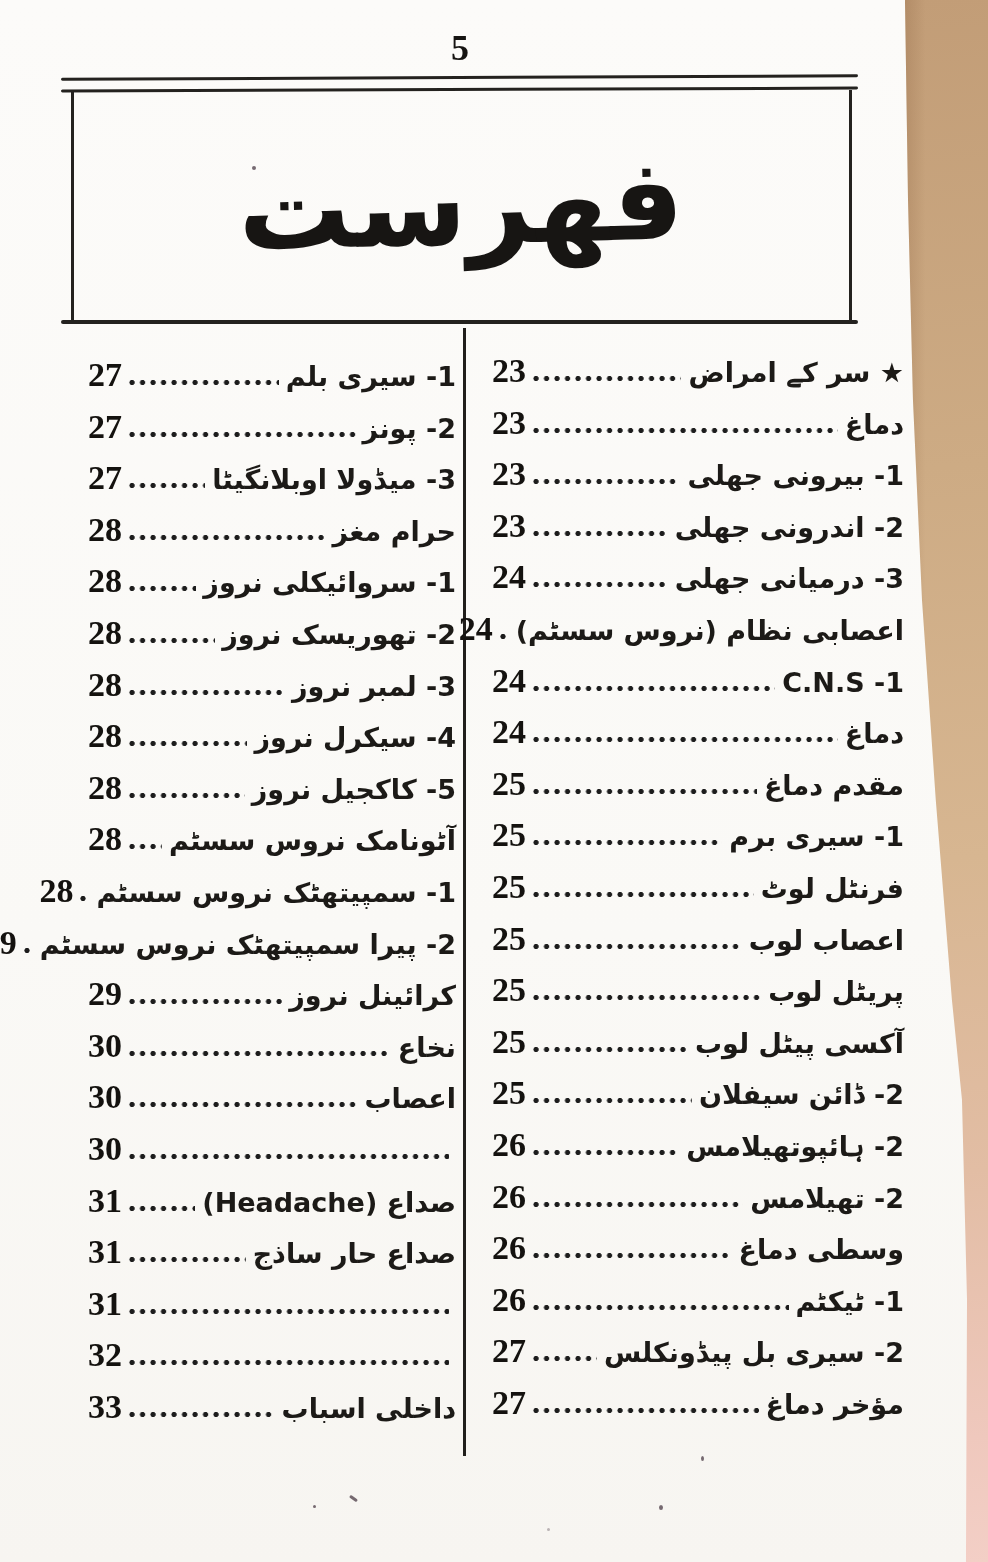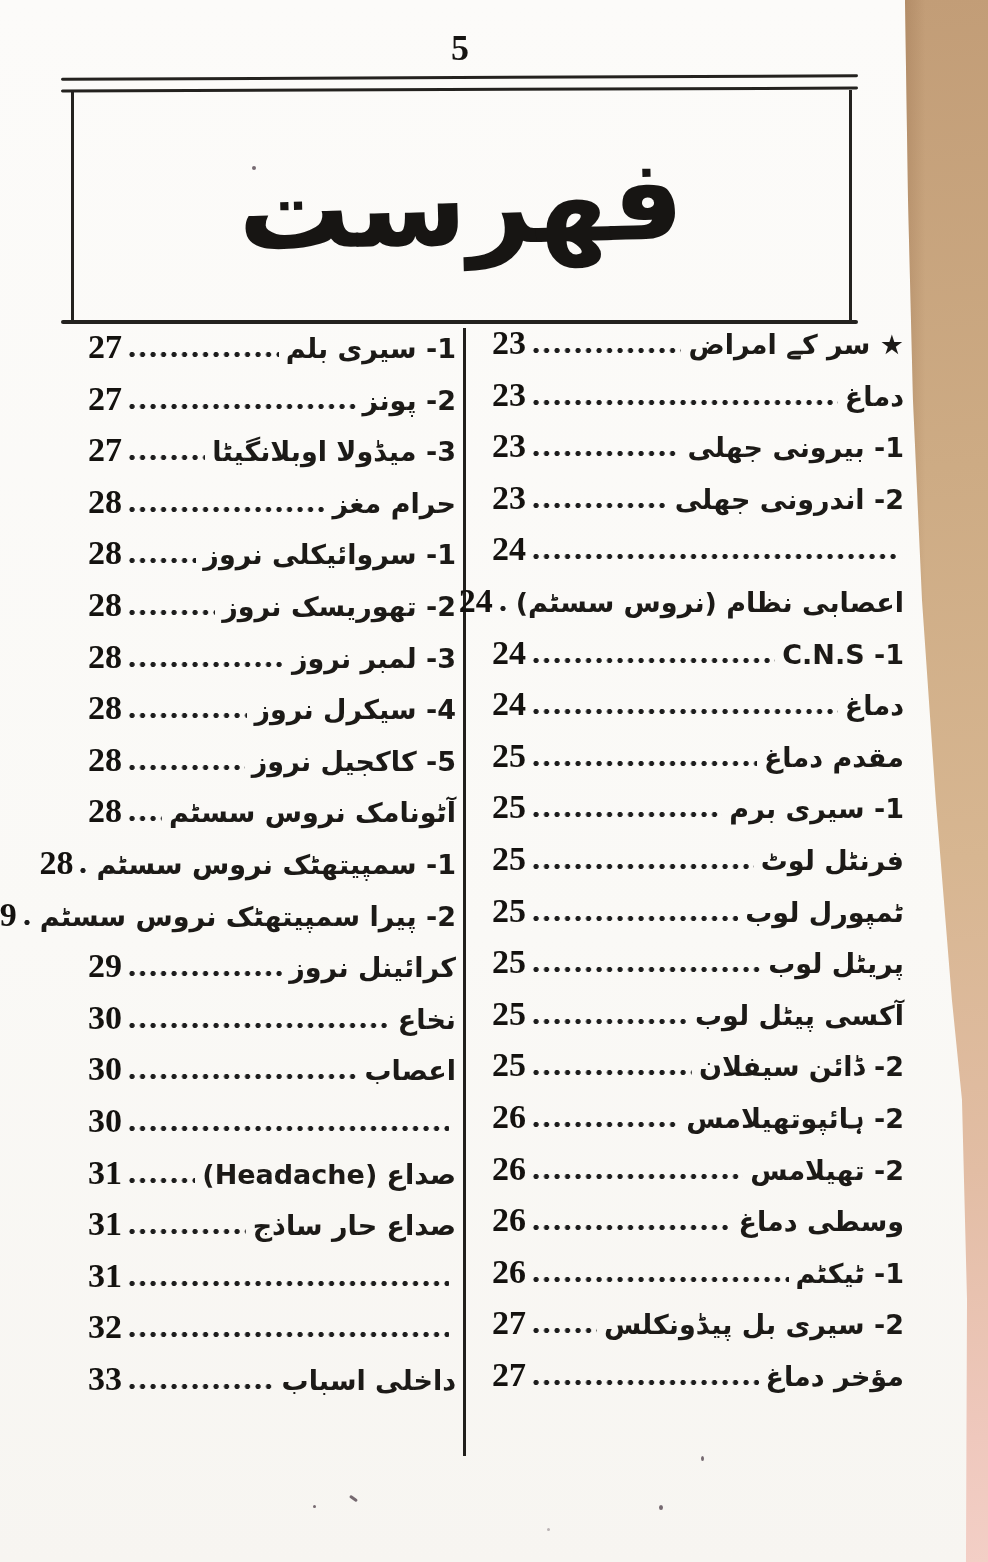--- a/index.html
+++ b/index.html
@@ -59,21 +59,21 @@
   .dots{
     flex:1 1 auto; min-width:10px; height:7px;
     margin:0 7px 0 6px;
     background-image:radial-gradient(circle at 4px 3.5px, #1c1c1c 2.3px, rgba(0,0,0,0) 2.9px);
     background-size:10.5px 7px; background-repeat:repeat-x;
     align-self:baseline;
   }
   .num{
     font:700 34px/1 "Liberation Serif", serif;
     color:#14120f;
-    flex:0 0 auto; direction:ltr;
+    flex:0 0 auto; direction:ltr;margin-top:28px;
   }
   
   .book-edge, .book-edge-shade{
     position:absolute; right:0; top:0; width:95px; height:1562px;
     clip-path:polygon(12.6% 0%, 100% 0%, 100% 100%, 76.8% 100%,
                       77.9% 83.2%, 72.6% 70.4%, 62% 64%, 45% 51.2%,
                       30.5% 38.4%, 21% 25.6%, 15.8% 12.8%);
   }
   .book-edge{
     background:linear-gradient(175deg,
@@ -124,20 +124,21 @@
       <span class="num">23</span>
     </div>
 
     <div class="row">
       <span class="lbl">2- اندرونی جھلی</span>
       <span class="dots"></span>
       <span class="num">23</span>
     </div>
 
     <div class="row">
+      <span class="lbl">3- درمیانی جھلی</span>
       <span class="dots"></span>
       <span class="num">24</span>
     </div>
 
     <div class="row">
       <span class="lbl">اعصابی نظام (نروس سسٹم)</span>
       <span class="dots"></span>
       <span class="num">24</span>
     </div>
 
@@ -165,21 +166,21 @@
       <span class="num">25</span>
     </div>
 
     <div class="row">
       <span class="lbl">فرنٹل لوٹ</span>
       <span class="dots"></span>
       <span class="num">25</span>
     </div>
 
     <div class="row">
-      <span class="lbl">ٹمپورل لوب</span>
+      <span class="lbl">اعصاب لوب</span>
       <span class="dots"></span>
       <span class="num">25</span>
     </div>
 
     <div class="row">
       <span class="lbl">پریٹل لوب</span>
       <span class="dots"></span>
       <span class="num">25</span>
     </div>
 

